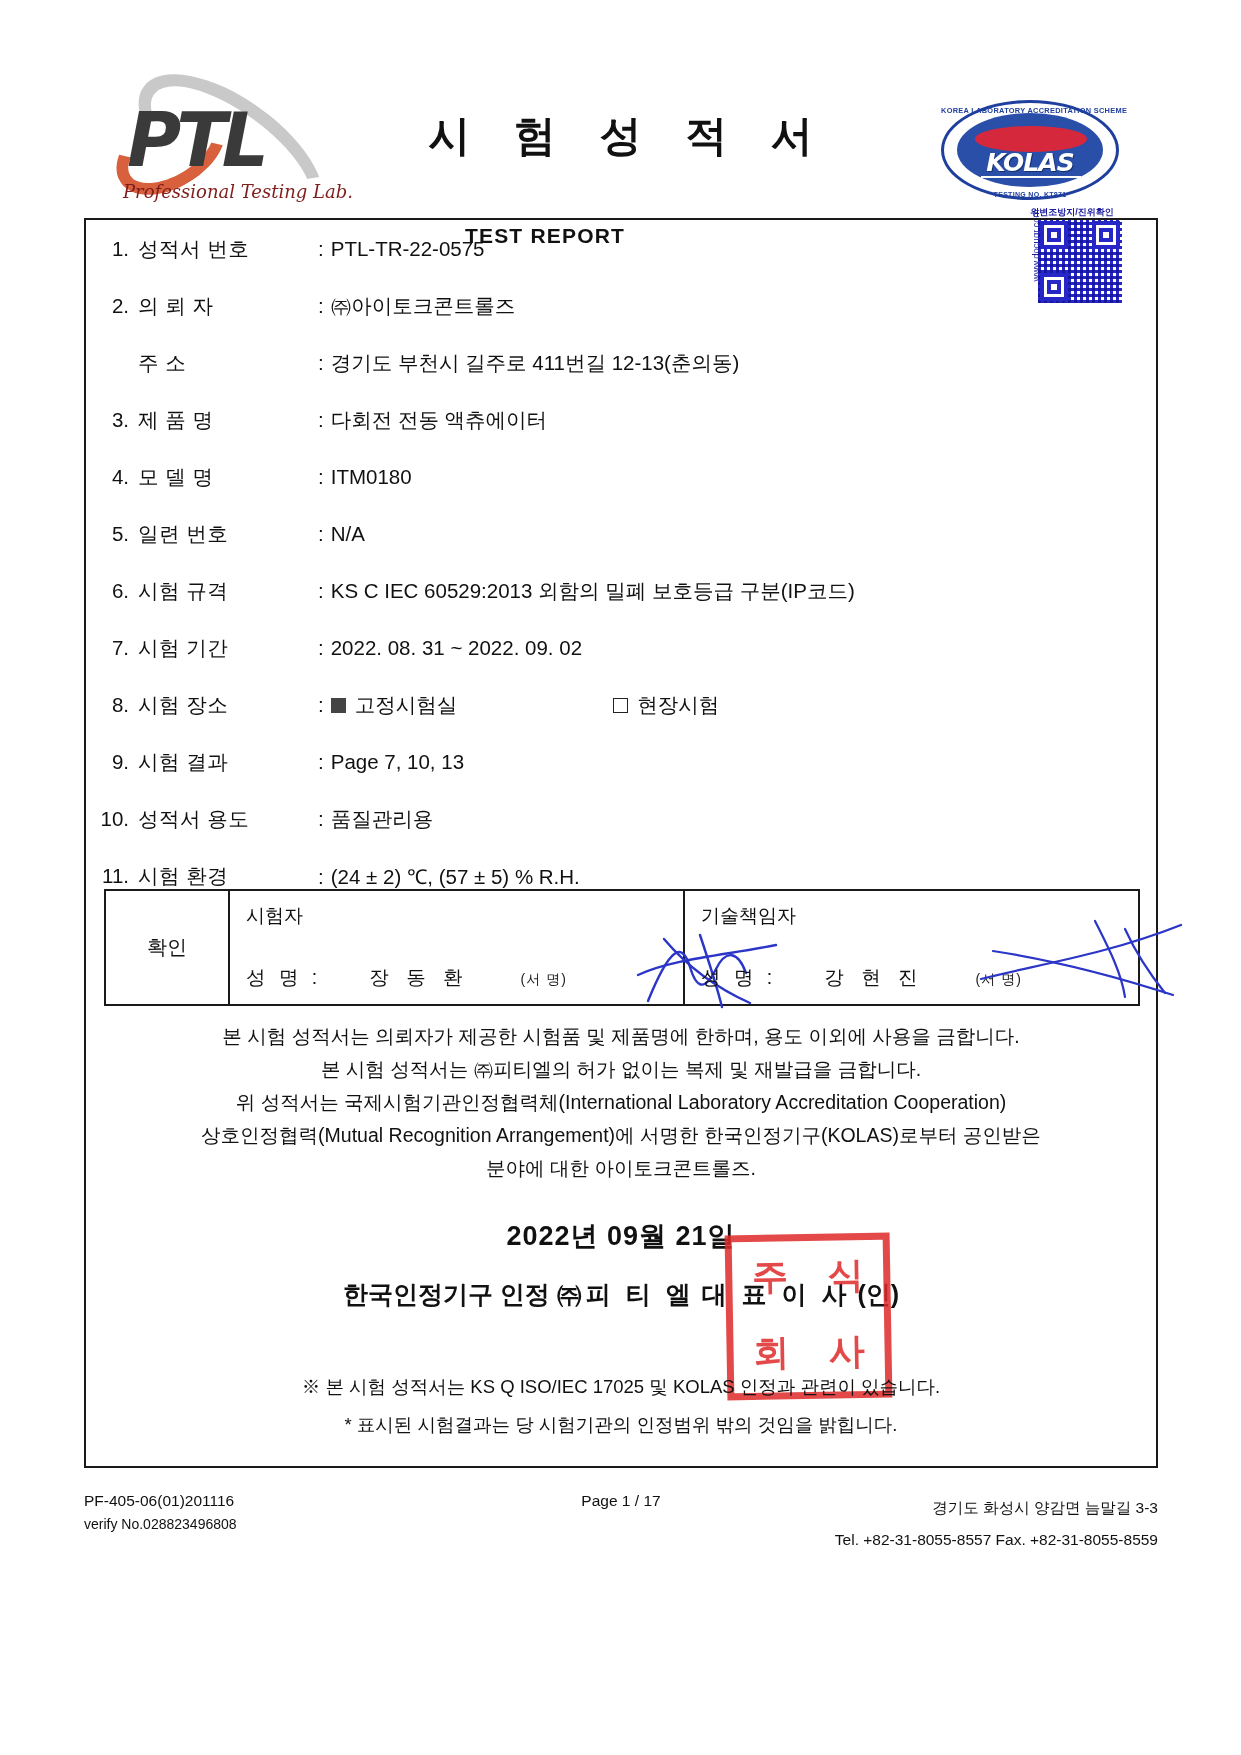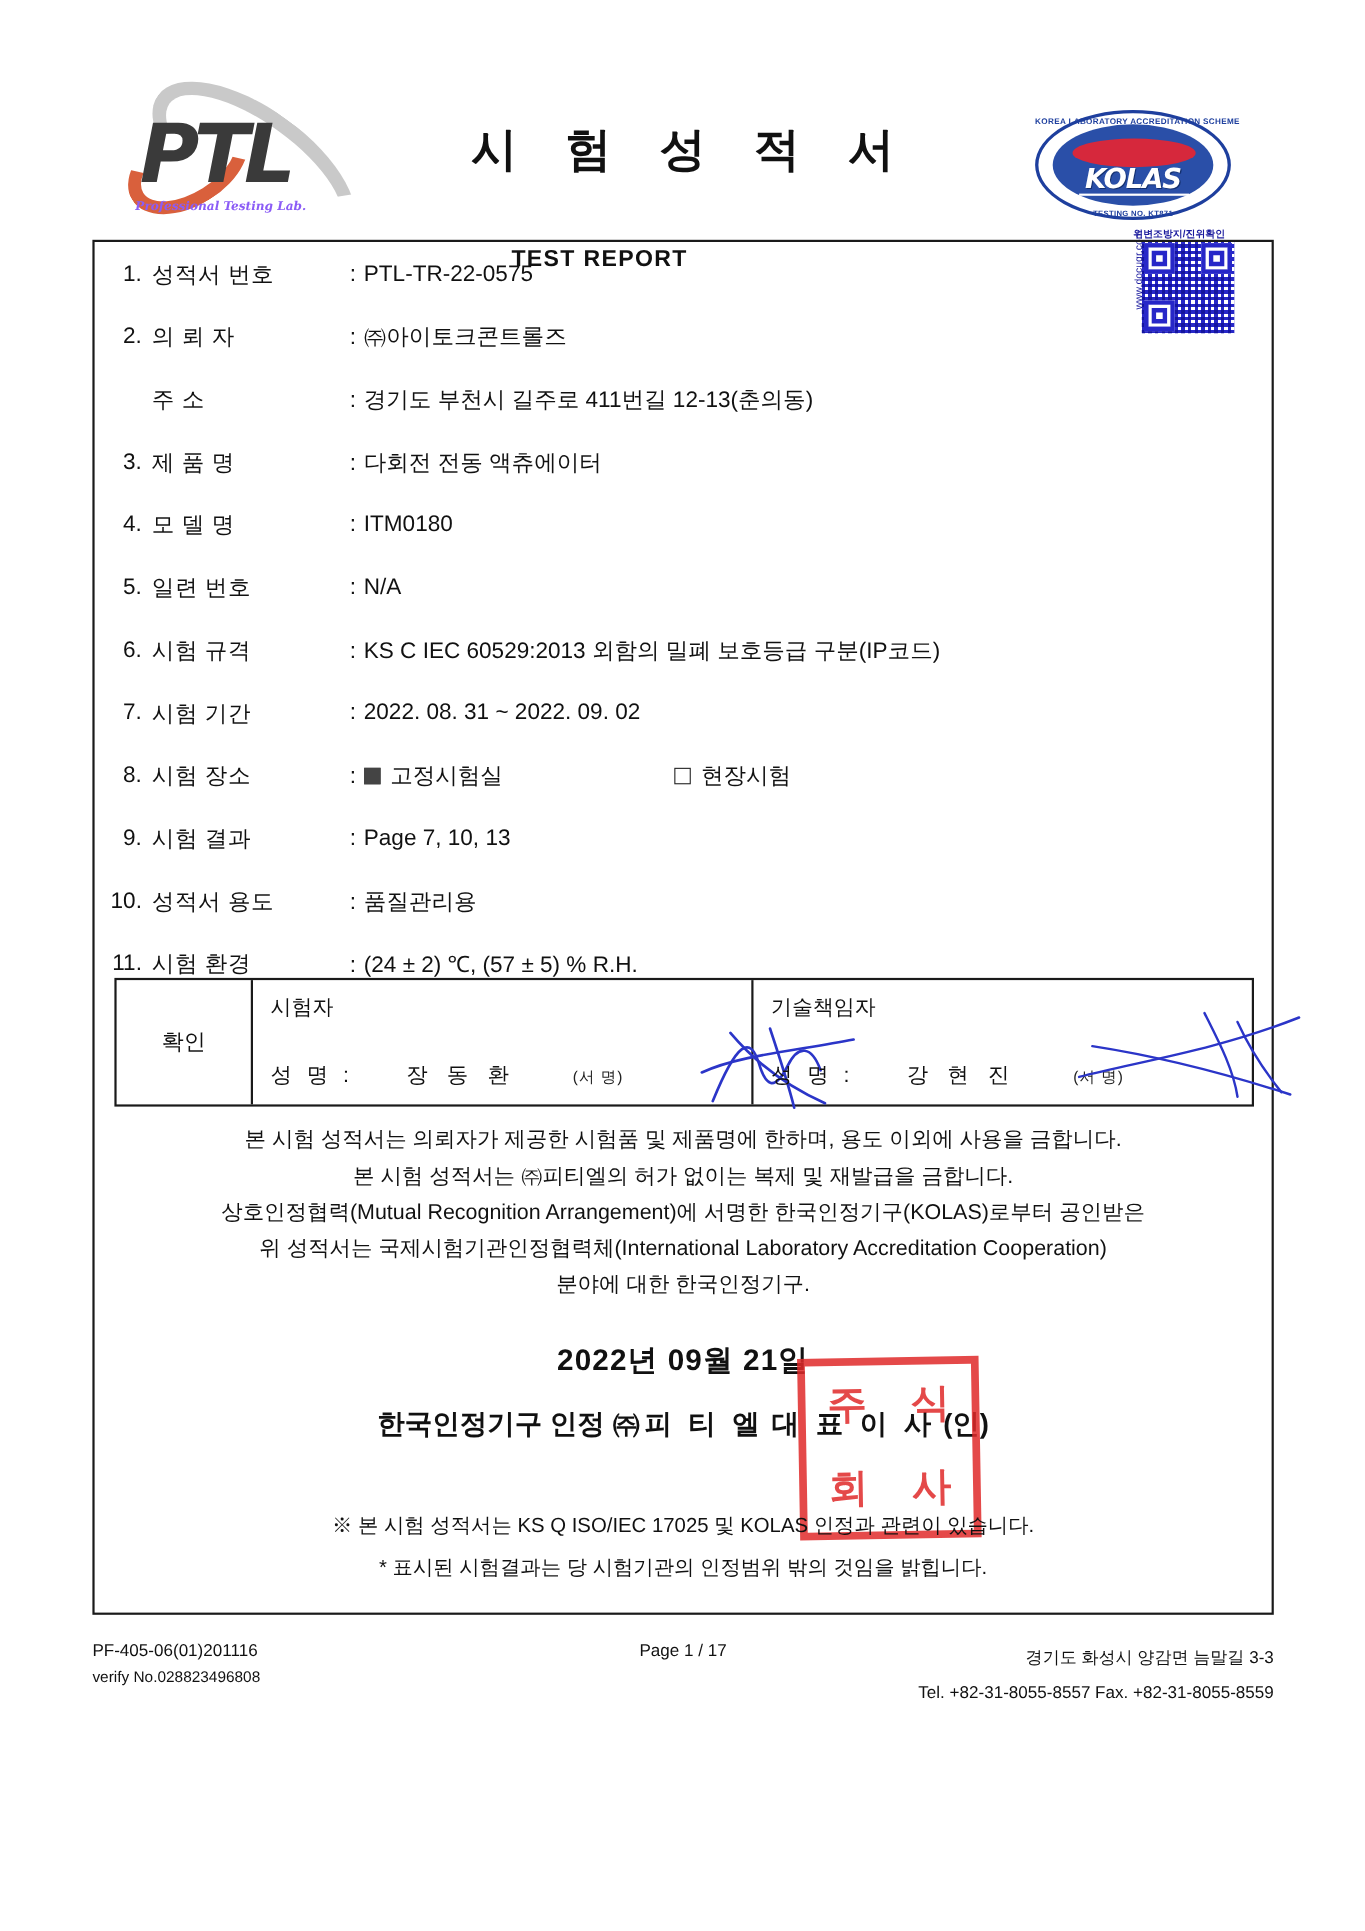--- a/index.html
+++ b/index.html
@@ -61,24 +61,23 @@
     letter-spacing: -5px;
     color: #3a3a3a;
     line-height: 1;
   }
   .ptl-tagline {
     position: absolute;
     left: 18px;
     top: 86px;
     font-family: "DejaVu Serif", serif;
     font-style: italic;
-    font-size: 11px;
-    color: #8b5cf6;
-    white-space: nowrap;
-    font-weight: bold;
+    font-size: 18px;
+    color: #7f1d1d;
+    white-space: nowrap;
   }
 
   .title-ko {
     position: absolute;
     left: 0; top: 108px;
     width: 1241px;
     text-align: center;
     font-size: 42px;
     font-weight: 700;
     letter-spacing: 16px;
@@ -572,23 +571,23 @@
           <path d="M120 10 C132 34, 146 60, 150 86"></path>
           <path d="M150 18 C160 40, 174 62, 190 82"></path>
         </g>
       </svg>
     </div>
   </div>
 
   <div class="statements">
     <div class="stmt">본 시험 성적서는 의뢰자가 제공한 시험품 및 제품명에 한하며, 용도 이외에 사용을 금합니다.</div>
     <div class="stmt">본 시험 성적서는 ㈜피티엘의 허가 없이는 복제 및 재발급을 금합니다.</div>
+    <div class="stmt">위 성적서는 국제시험기관인정협력체(International Laboratory Accreditation Cooperation)</div>
     <div class="stmt">상호인정협력(Mutual Recognition Arrangement)에 서명한 한국인정기구(KOLAS)로부터 공인받은</div>
-    <div class="stmt">위 성적서는 국제시험기관인정협력체(International Laboratory Accreditation Cooperation)</div>
-    <div class="stmt">분야에 대한 한국인정기구.</div>
+    <div class="stmt">분야에 대한 아이토크콘트롤즈.</div>
   </div>
 
   <div class="issue-date">2022년 09월 21일</div>
 
   <div class="signer">
     <span>한국인정기구 인정</span>
     <span class="sp">㈜피 티 엘</span>
     <span class="sp">대 표 이 사</span>
     <span>(인)</span>
   </div>

